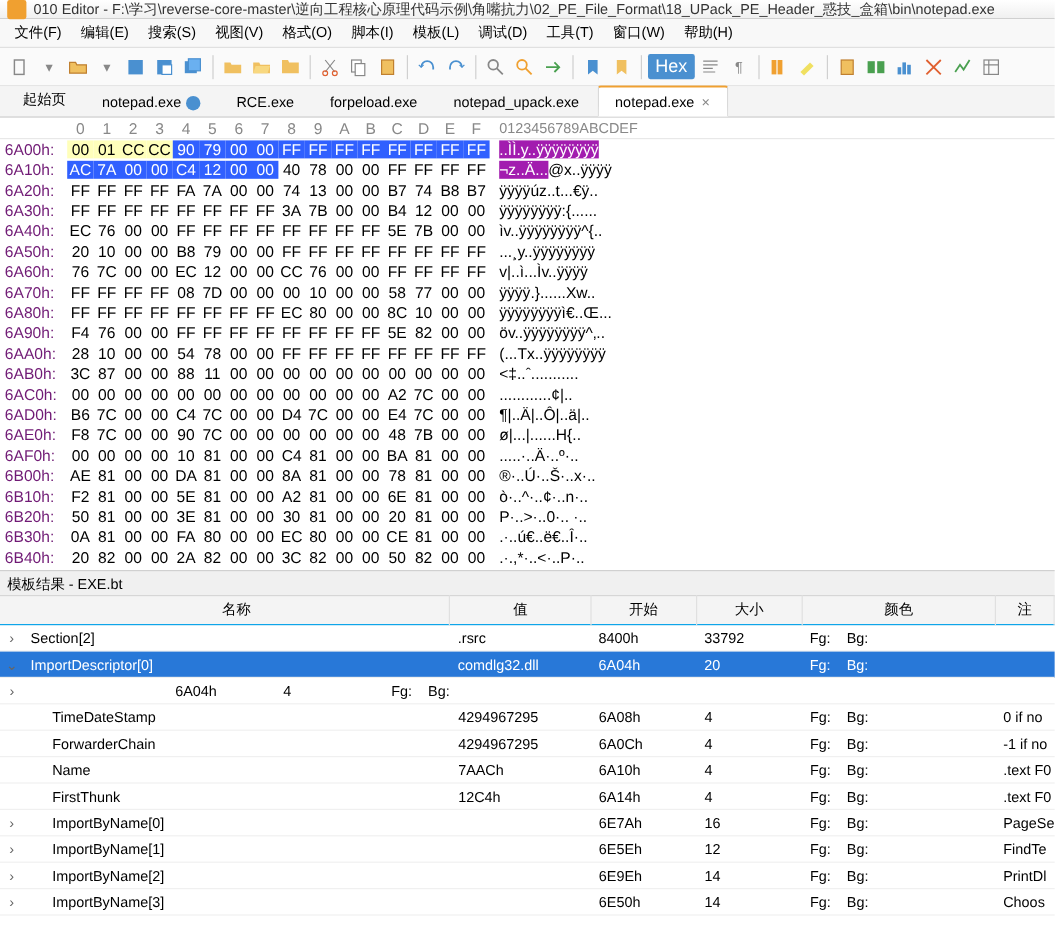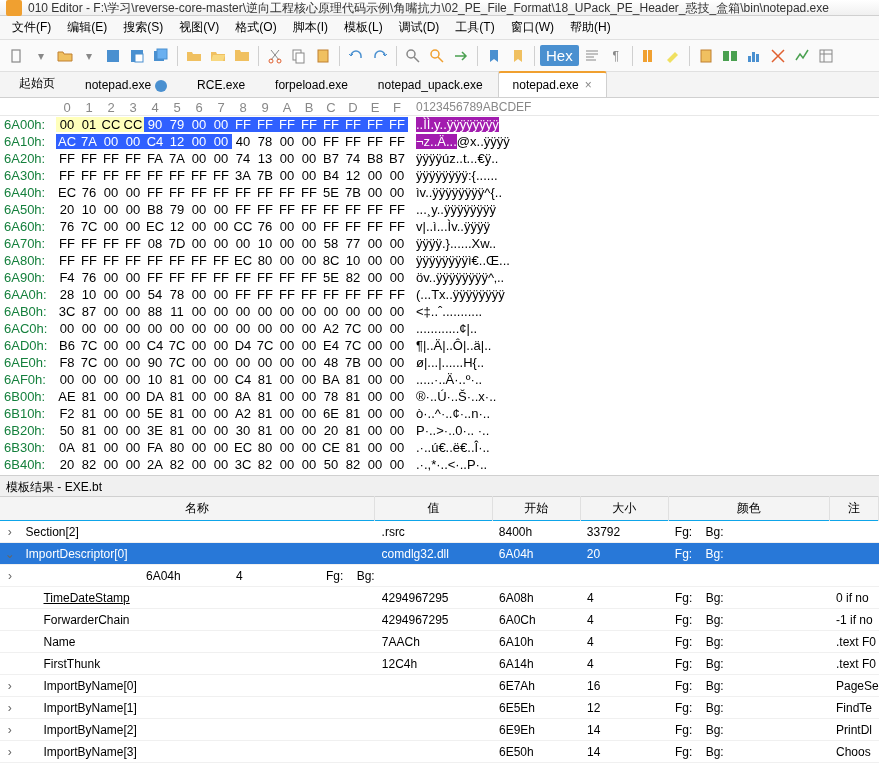--- a/index.html
+++ b/index.html
@@ -18,21 +18,21 @@
 .tab { padding: 5px 14px; cursor: pointer; font-size: 12px; border: 1px solid transparent; border-bottom: none; position: relative; }
 .tab.active { background: #fff; border-color: #d0d0d0; border-top: 2px solid #f0a030; border-radius: 3px 3px 0 0; }
 .tab-icon { display: inline-block; width: 12px; height: 12px; background: #4a90d0; border-radius: 50%; margin-left: 4px; vertical-align: middle; }
 .tab-close { margin-left: 6px; color: #888; }
 .hexview { font-family: Consolas, monospace; font-size: 13px; padding: 2px 0; overflow: hidden; }
 .hex-header { display: flex; border-bottom: 1px solid #e8e8e8; color: #888; }
 .hex-offset { width: 56px; padding-left: 4px; }
 .hex-byte { width: 22px; text-align: center; }
 .hex-ascii-h { margin-left: 8px; color: #888; letter-spacing: 0; font-size: 12px; }
 .hex-row { display: flex; height: 17px; align-items: center; }
-.hex-off { width: 56px; padding-left: 4px; color: #15803d; }
+.hex-off { width: 56px; padding-left: 4px; color: #701a75; }
 .hex-bytes { display: flex; }
 .hb { width: 22px; text-align: center; }
 .hl-yellow { background: #ffffbb; }
 .hl-blue { background: #3060ff; color: #fff; }
 .asc { margin-left: 8px; }
 .asc .a-hl { background: #a21caf; color: #fff; }
 
 .pane-title { height: 22px; background: #f0f0f0; border-top: 1px solid #d0d0d0; border-bottom: 1px solid #d0d0d0; padding: 3px 6px; font-size: 12px; }
 .grid-header { display: flex; background: #f4f4f4; border-bottom: 1px solid #0ea5e9; height: 24px; align-items: center; }
 .grid-header .col { padding: 4px 6px; border-right: 1px solid #e0e0e0; font-size: 12px; text-align: center; }
@@ -766,21 +766,21 @@
     <div class="grid-row">
       <div class="exp">›</div>
       <div class="cell col-val"></div>
       <div class="cell col-start">6A04h</div>
       <div class="cell col-size">4</div>
       <div class="cell col-color"><span>Fg:</span>&nbsp;&nbsp;&nbsp;&nbsp;<span>Bg:</span></div>
       <div class="cell col-note"></div>
     </div>
     <div class="grid-row">
       <div class="exp"></div>
-      <div class="cell col-name" style="padding-left: 24px; text-decoration: underline;">TimeDateStamp</div>
+      <div class="cell col-name" style="padding-left: 24px;">TimeDateStamp</div>
       <div class="cell col-val">4294967295</div>
       <div class="cell col-start">6A08h</div>
       <div class="cell col-size">4</div>
       <div class="cell col-color"><span>Fg:</span>&nbsp;&nbsp;&nbsp;&nbsp;<span>Bg:</span></div>
       <div class="cell col-note">0 if no</div>
     </div>
     <div class="grid-row">
       <div class="exp"></div>
       <div class="cell col-name" style="padding-left: 24px;">ForwarderChain</div>
       <div class="cell col-val">4294967295</div>

